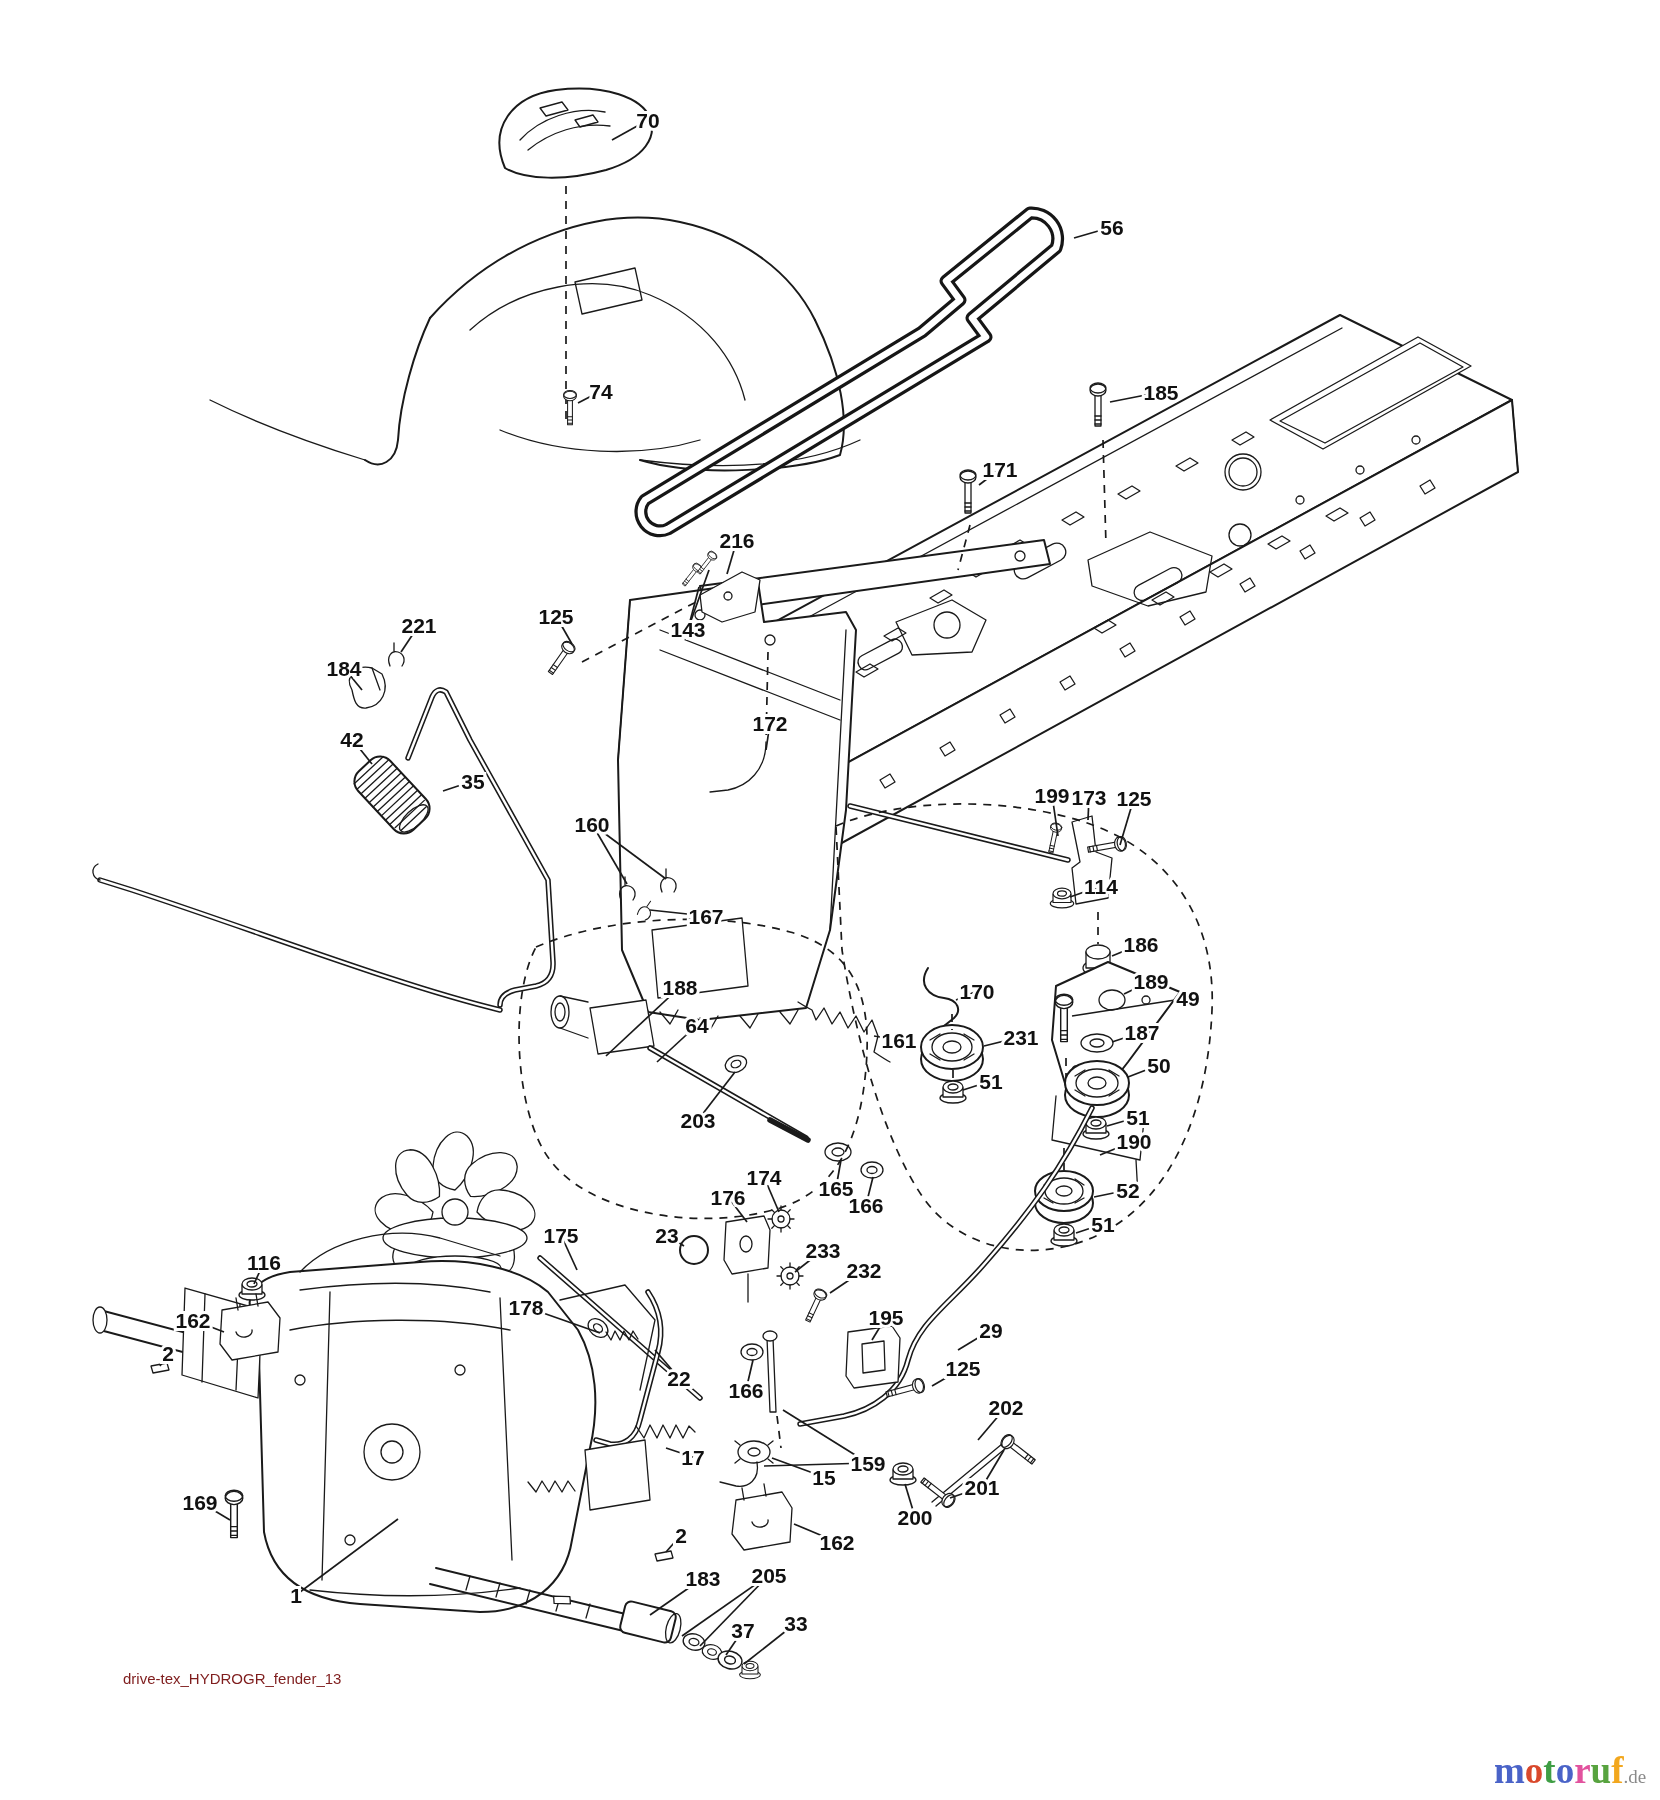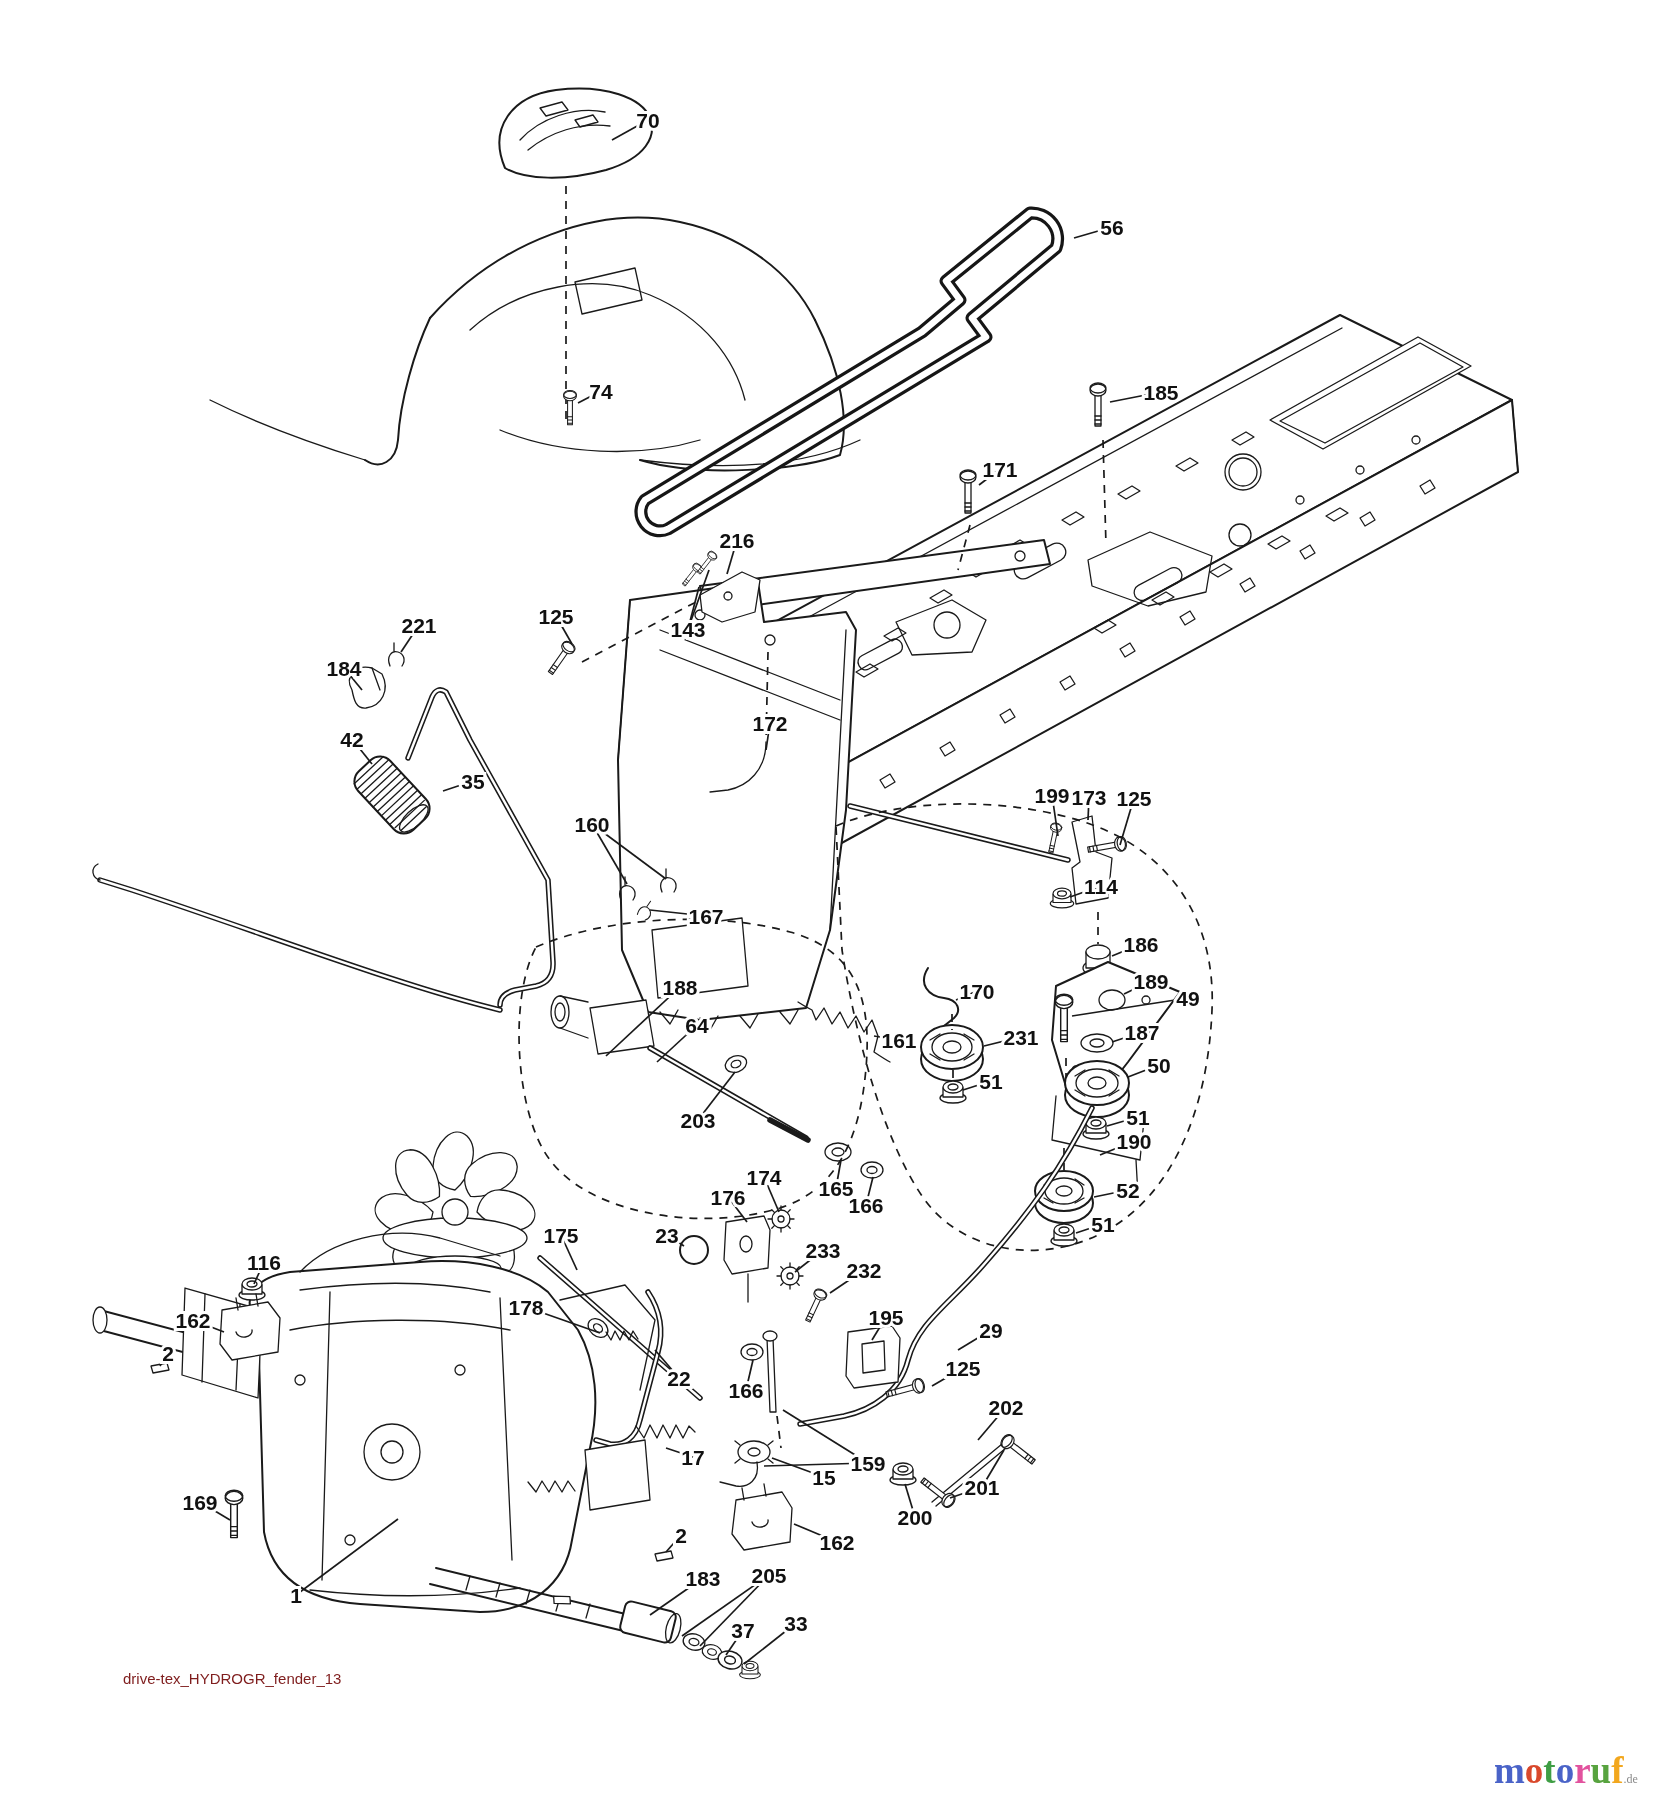--- a/index.html
+++ b/index.html
@@ -16,21 +16,21 @@
   .beltline{fill:none;stroke:#161616;stroke-width:13;stroke-linejoin:round;}
   .beltcore{fill:none;stroke:#ffffff;stroke-width:6.5;stroke-linejoin:round;}
   .dash{fill:none;stroke:#1a1a1a;stroke-width:1.7;stroke-dasharray:8 7;}
   .leader{stroke:#1a1a1a;stroke-width:1.7;}
   .callout{font:700 21px "Liberation Sans",sans-serif;fill:#111;stroke:#fff;stroke-width:6px;
            paint-order:stroke;text-anchor:middle;dominant-baseline:central;}
   .footer-id{position:absolute;left:123px;top:1670px;font:400 15px "Liberation Sans",sans-serif;color:#7f1d1d;}
   .logo{position:absolute;left:1494px;top:1752px;font-family:"Liberation Serif",serif;font-weight:700;
         font-size:37px;line-height:1;white-space:nowrap;}
   .logo span{display:inline-block;}
-  .logo-suffix{font-size:12px;font-weight:400;}
+  .logo-suffix{font-size:19px;font-weight:400;}
 </style>
 </head>
 <body>
 
 <div class="stage">
 <svg width="1660" height="1800" viewBox="0 0 1660 1800">
   <defs>
     <g id="p-nut">
       <ellipse class="fillwt" cx="0" cy="6" rx="13" ry="5"></ellipse>
       <path class="fillwt" d="M-10,-4 L-10,5 L10,5 L10,-4 Z"></path>

